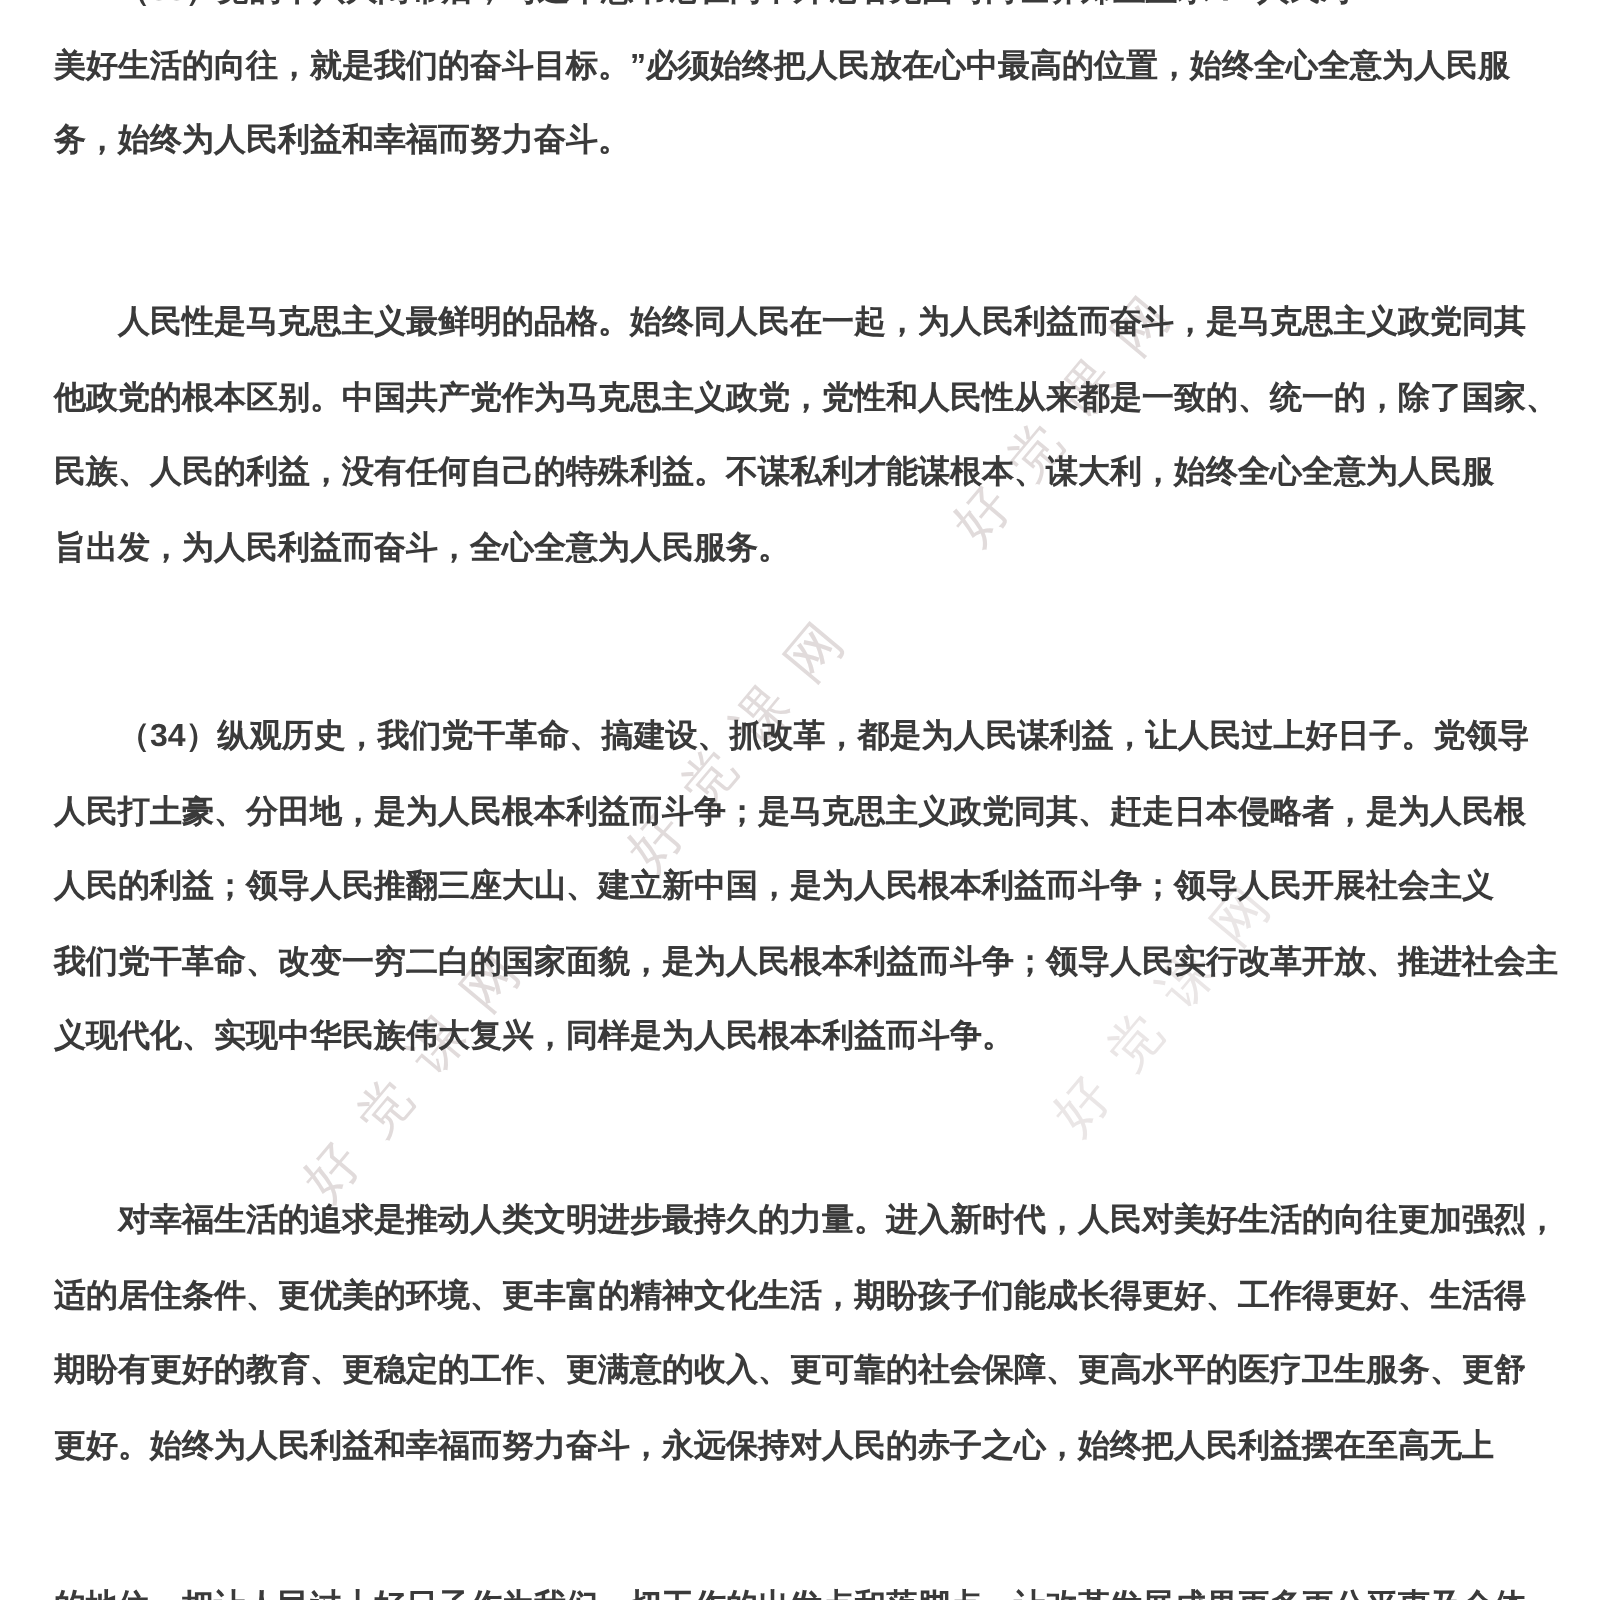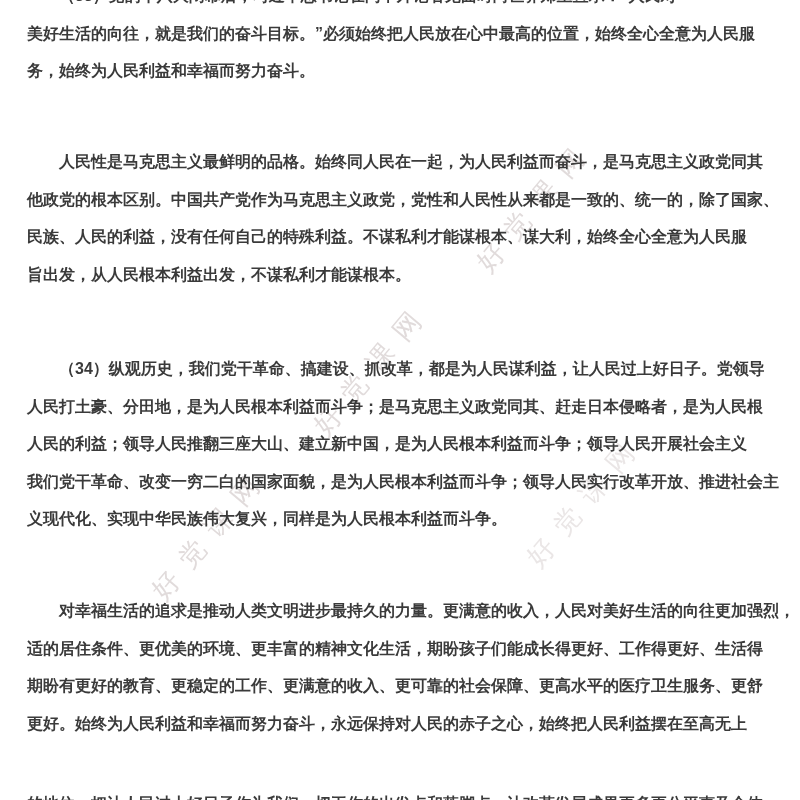--- a/index.html
+++ b/index.html
@@ -77,33 +77,33 @@
     <div class="para p1">
       <div class="line indent">（33）党的十八大闭幕后，习近平总书记在同中外记者见面时向世界郑重宣示：“人民对</div>
       <div class="line">美好生活的向往，就是我们的奋斗目标。”必须始终把人民放在心中最高的位置，始终全心全意为人民服</div>
       <div class="line">务，始终为人民利益和幸福而努力奋斗。</div>
     </div>
 
     <div class="para p2">
       <div class="line indent">人民性是马克思主义最鲜明的品格。始终同人民在一起，为人民利益而奋斗，是马克思主义政党同其</div>
       <div class="line">他政党的根本区别。中国共产党作为马克思主义政党，党性和人民性从来都是一致的、统一的，除了国家、</div>
       <div class="line">民族、人民的利益，没有任何自己的特殊利益。不谋私利才能谋根本、谋大利，始终全心全意为人民服</div>
-      <div class="line">旨出发，从人民根本利益出发，不谋私利才能谋根本。</div>
+      <div class="line">旨出发，为人民利益而奋斗，全心全意为人民服务。</div>
     </div>
 
     <div class="para p3">
       <div class="line indent">（34）纵观历史，我们党干革命、搞建设、抓改革，都是为人民谋利益，让人民过上好日子。党领导</div>
       <div class="line">人民打土豪、分田地，是为人民根本利益而斗争；是马克思主义政党同其、赶走日本侵略者，是为人民根</div>
       <div class="line">人民的利益；领导人民推翻三座大山、建立新中国，是为人民根本利益而斗争；领导人民开展社会主义</div>
       <div class="line">我们党干革命、改变一穷二白的国家面貌，是为人民根本利益而斗争；领导人民实行改革开放、推进社会主</div>
       <div class="line">义现代化、实现中华民族伟大复兴，同样是为人民根本利益而斗争。</div>
     </div>
 
     <div class="para p4">
-      <div class="line indent">对幸福生活的追求是推动人类文明进步最持久的力量。更满意的收入，人民对美好生活的向往更加强烈，</div>
+      <div class="line indent">对幸福生活的追求是推动人类文明进步最持久的力量。进入新时代，人民对美好生活的向往更加强烈，</div>
       <div class="line">适的居住条件、更优美的环境、更丰富的精神文化生活，期盼孩子们能成长得更好、工作得更好、生活得</div>
       <div class="line">期盼有更好的教育、更稳定的工作、更满意的收入、更可靠的社会保障、更高水平的医疗卫生服务、更舒</div>
       <div class="line">更好。始终为人民利益和幸福而努力奋斗，永远保持对人民的赤子之心，始终把人民利益摆在至高无上</div>
     </div>
 
     <div class="para p5">
       <div class="line">的地位，把让人民过上好日子作为我们一切工作的出发点和落脚点，让改革发展成果更多更公平惠及全体</div>
     </div>
 
   </div>

